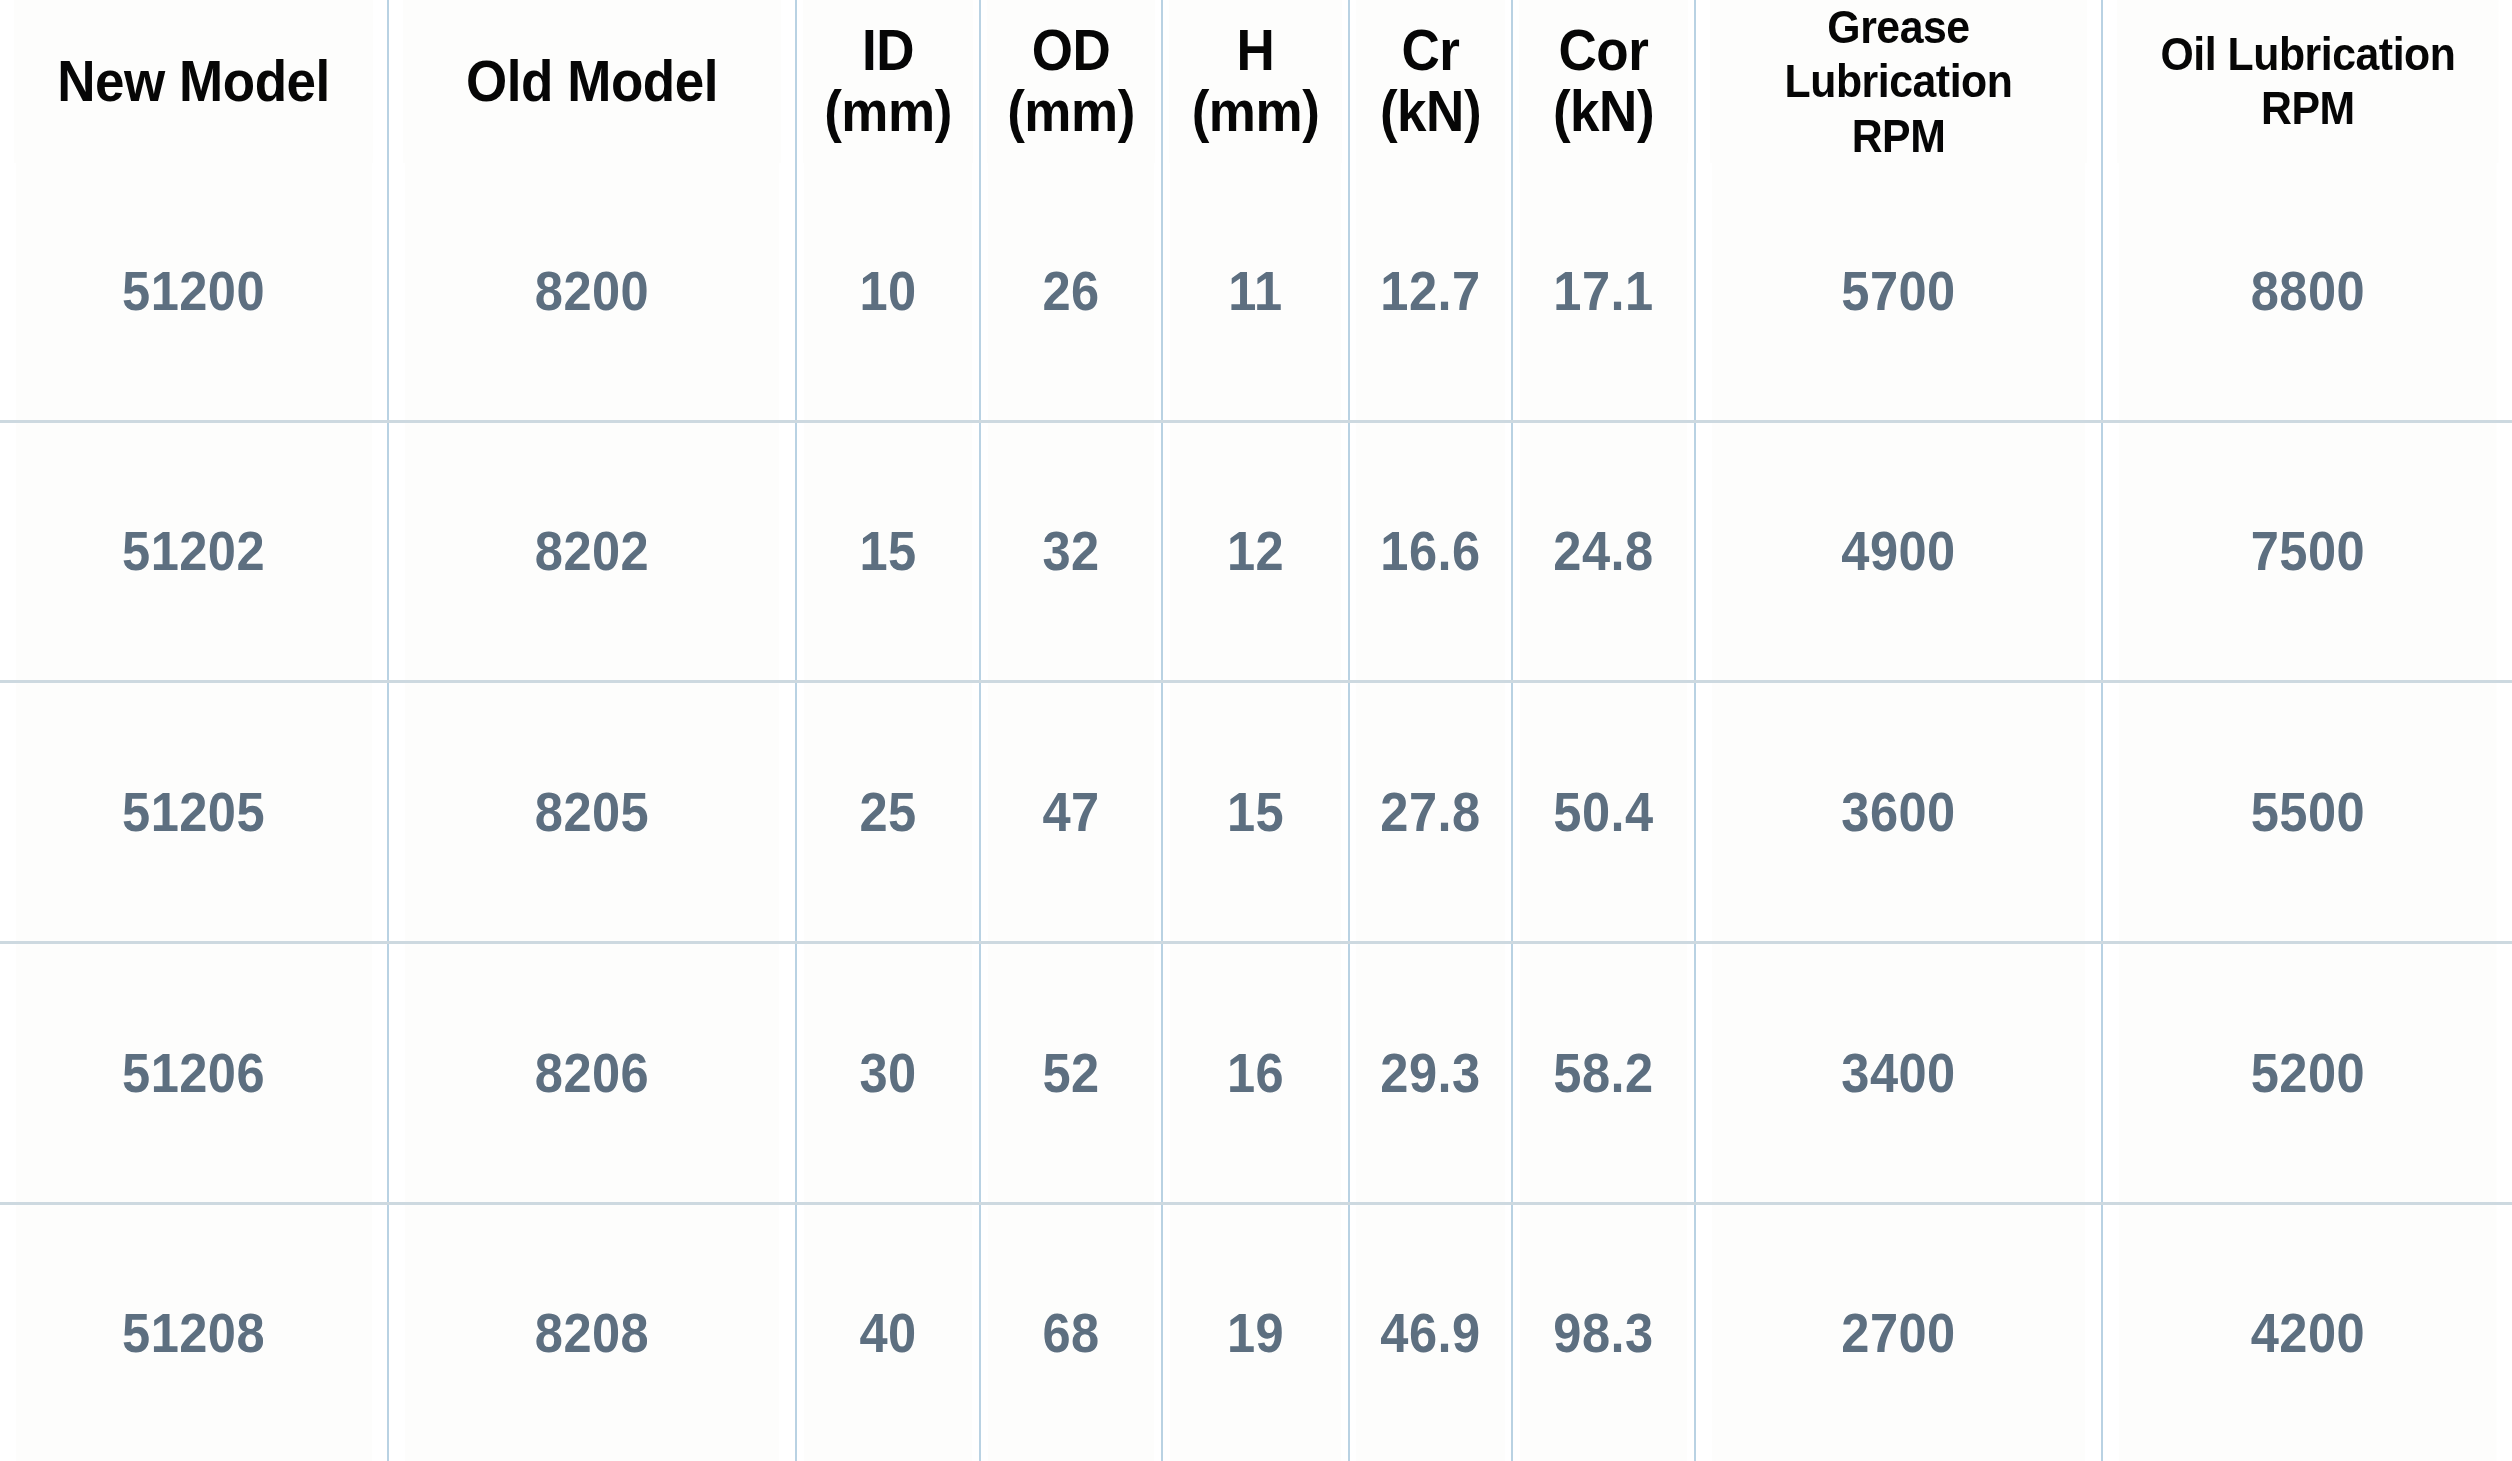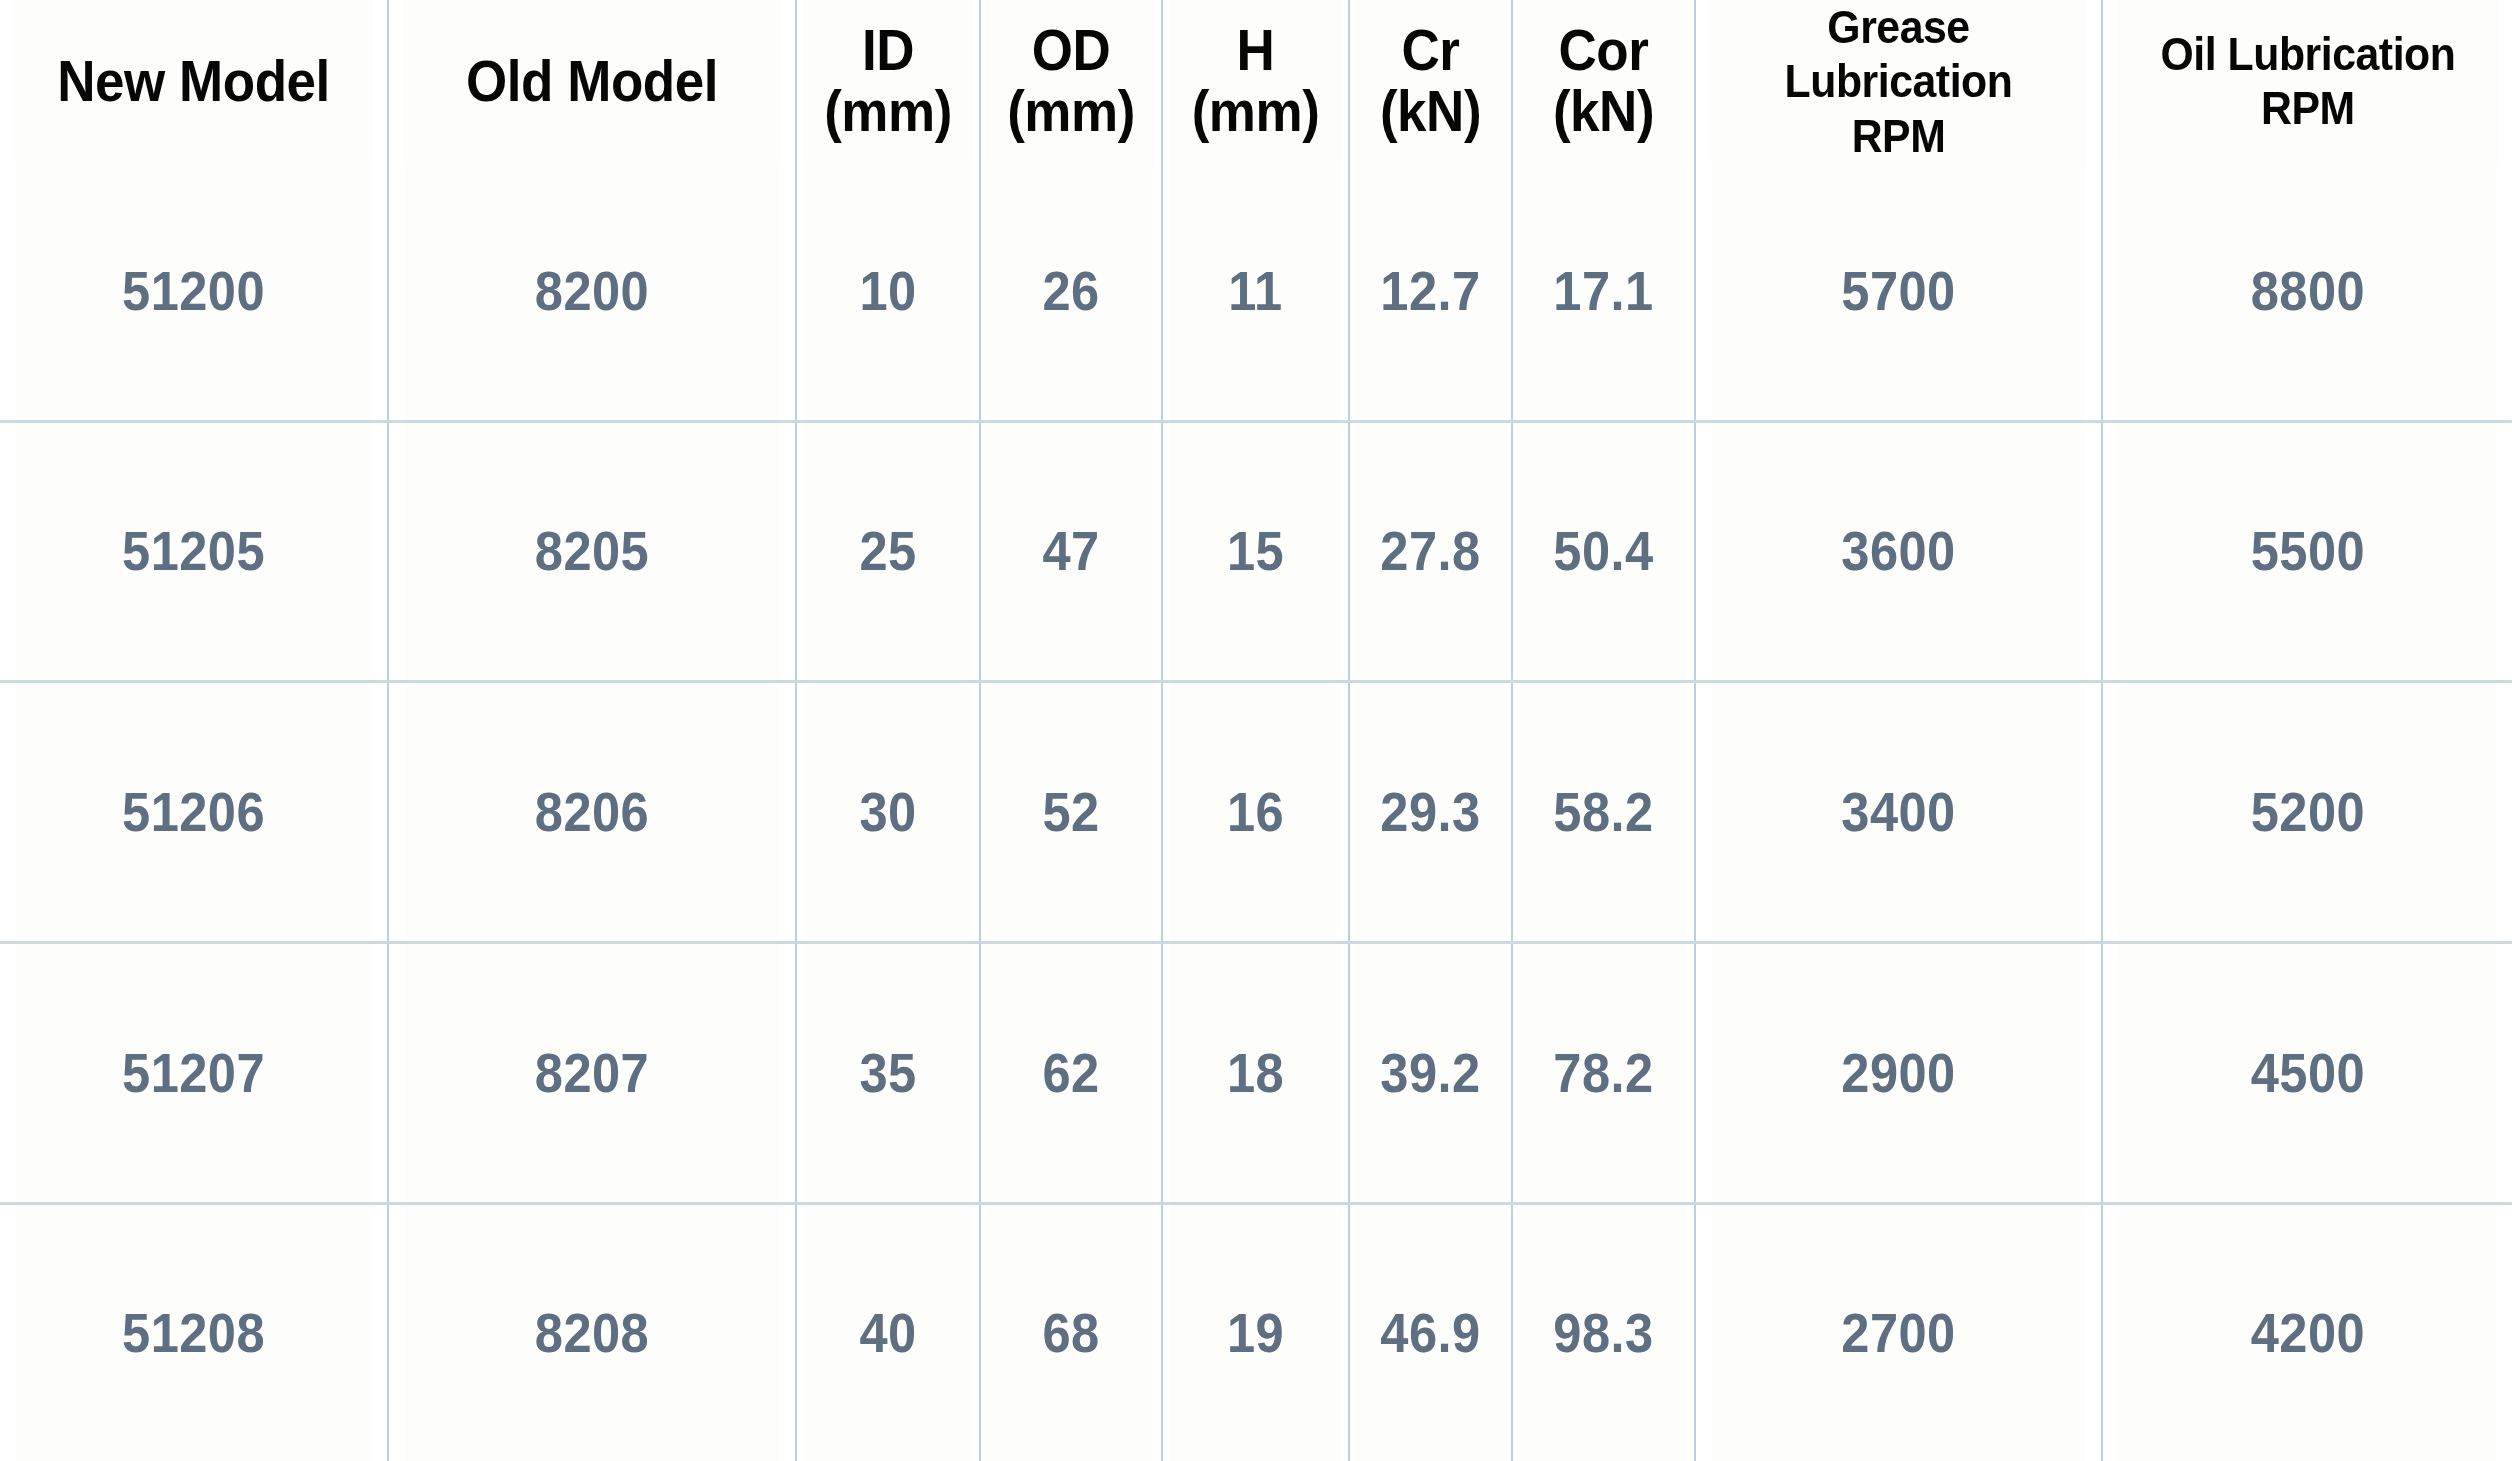--- a/index.html
+++ b/index.html
@@ -141,20 +141,31 @@
         <td>8200</td>
         <td>10</td>
         <td>26</td>
         <td>11</td>
         <td>12.7</td>
         <td>17.1</td>
         <td>5700</td>
         <td>8800</td>
       </tr>
       <tr>
+        <td>51202</td>
+        <td>8202</td>
+        <td>15</td>
+        <td>32</td>
+        <td>12</td>
+        <td>16.6</td>
+        <td>24.8</td>
+        <td>4900</td>
+        <td>7500</td>
+      </tr>
+      <tr>
         <td>51205</td>
         <td>8205</td>
         <td>25</td>
         <td>47</td>
         <td>15</td>
         <td>27.8</td>
         <td>50.4</td>
         <td>3600</td>
         <td>5500</td>
       </tr>
@@ -163,31 +174,20 @@
         <td>8206</td>
         <td>30</td>
         <td>52</td>
         <td>16</td>
         <td>29.3</td>
         <td>58.2</td>
         <td>3400</td>
         <td>5200</td>
       </tr>
       <tr>
-        <td>51207</td>
-        <td>8207</td>
-        <td>35</td>
-        <td>62</td>
-        <td>18</td>
-        <td>39.2</td>
-        <td>78.2</td>
-        <td>2900</td>
-        <td>4500</td>
-      </tr>
-      <tr>
         <td>51208</td>
         <td>8208</td>
         <td>40</td>
         <td>68</td>
         <td>19</td>
         <td>46.9</td>
         <td>98.3</td>
         <td>2700</td>
         <td>4200</td>
       </tr>

